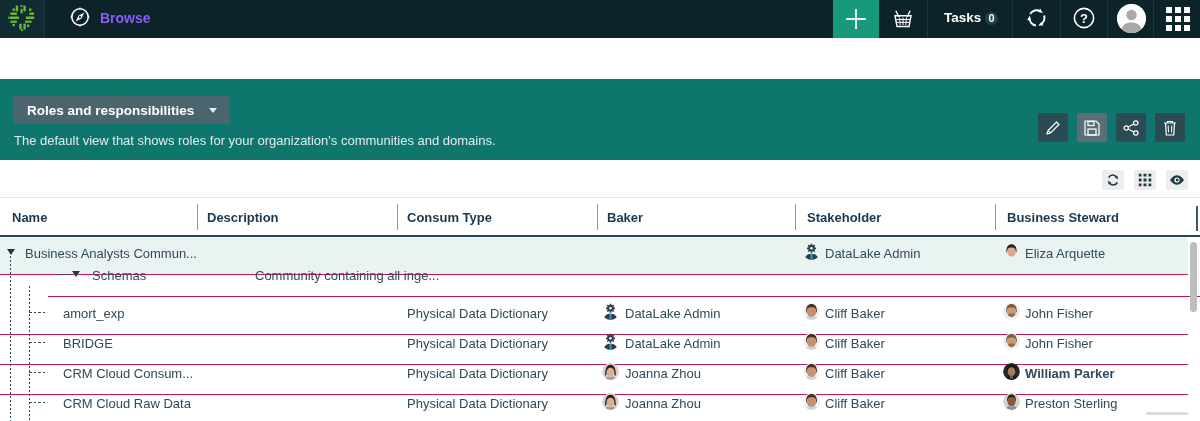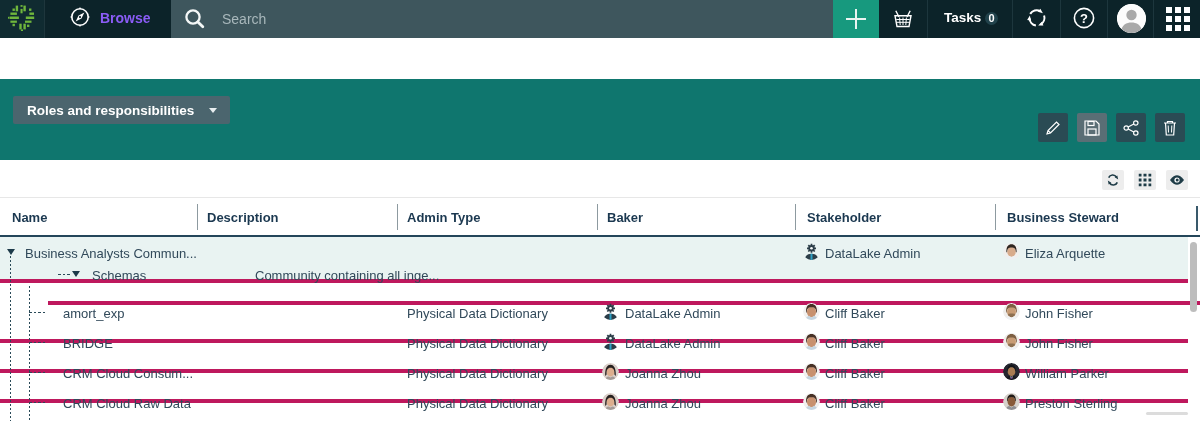--- a/index.html
+++ b/index.html
@@ -39,21 +39,21 @@
 .wbtn svg { position:absolute; left:50%; top:50%; transform:translate(-50%,-50%); }
 
 
 #thead { position:absolute; left:0; top:198px; width:1200px; height:39px; background:#fff; border-bottom:2px solid #24465a; }
 .hcell { position:absolute; top:12px; font-size:13px; font-weight:bold; color:#1b3850; }
 .hsep { position:absolute; top:6px; width:1px; height:26px; background:#8d9aa0; }
 #hsepDark { position:absolute; left:1196px; top:8px; width:2px; height:25px; background:#39596b; }
 
 
 #rows { position:absolute; left:0; top:237px; width:1200px; height:184px; background:#fff; }
-.row { position:absolute; left:0; width:1188px; height:46px; border-bottom:4px solid #be185d; }
+.row { position:absolute; left:0; width:1188px; height:38px; border-bottom:1px solid #be185d; }
 .row1bg { background:#e9f3f2; }
 .ctext { position:absolute; top:9px; font-size:13px; color:#31495a; white-space:nowrap; }
 .av { position:absolute; top:6px; width:17px; height:17px; border-radius:50%; overflow:hidden; }
 .tri { position:absolute; width:0; height:0; border-left:4.5px solid transparent; border-right:4.5px solid transparent; border-top:6px solid #1d3a4a; }
 .vdot { position:absolute; width:1px; background:repeating-linear-gradient(to bottom,#2a4a58 0,#2a4a58 2px,transparent 2px,transparent 4px); }
 .hdash { position:absolute; height:1px; background:repeating-linear-gradient(to right,#2a4a58 0,#2a4a58 2.5px,transparent 2.5px,transparent 4.5px); }
 
 
 #vthumb { position:absolute; left:1190px; top:242px; width:7px; height:70px; background:#bdbdbd; border-radius:4px; }
 #hthumb { position:absolute; left:1146px; top:412px; width:42px; height:3px; background:#dcdcdc; border-radius:2px; }
@@ -93,27 +93,20 @@
       <g transform="rotate(45 10 10)">
         <path d="M10 3.8 L12 10 L10 16.2 L8 10 Z" fill="#fff"></path>
         <circle cx="10" cy="10" r="1.1" fill="#0c2329"></circle>
       </g>
       <line x1="10" y1="0.5" x2="10" y2="2.2" stroke="#fff" stroke-width="1.2"></line>
       <line x1="10" y1="17.8" x2="10" y2="19.5" stroke="#fff" stroke-width="1.2"></line>
       <line x1="0.5" y1="10" x2="2.2" y2="10" stroke="#fff" stroke-width="1.2"></line>
       <line x1="17.8" y1="10" x2="19.5" y2="10" stroke="#fff" stroke-width="1.2"></line>
     </svg>
     <div id="browseTxt">Browse</div>
-    <div id="searchBg">
-      <svg width="22" height="22" viewBox="0 0 22 22" style="position:absolute;left:13px;top:8px;">
-        <circle cx="9" cy="9" r="6.6" fill="none" stroke="#f4f7f7" stroke-width="2.3"></circle>
-        <line x1="13.9" y1="13.9" x2="18.8" y2="18.8" stroke="#f4f7f7" stroke-width="2.8" stroke-linecap="round"></line>
-      </svg>
-      <div id="searchTxt">Search</div>
-    </div>
     <div id="plusBtn">
       <svg width="22" height="22" viewBox="0 0 22 22" style="position:absolute;left:12px;top:8px;">
         <line x1="11" y1="1" x2="11" y2="21" stroke="#e9f4f1" stroke-width="2"></line>
         <line x1="1" y1="11" x2="21" y2="11" stroke="#e9f4f1" stroke-width="2"></line>
       </svg>
     </div>
     <div class="tsep" style="left:927px;"></div>
     <div class="tsep" style="left:1012px;"></div>
     <div class="tsep" style="left:1060px;"></div>
     <div class="tsep" style="left:1107px;"></div>
@@ -166,20 +159,21 @@
       </g>
     </svg>
   </div>
 
 
   <div id="roles">
     <div id="rolesBtn">
       <div id="rolesBtnTxt">Roles and responsibilities</div>
       <div id="rolesCaret"></div>
     </div>
+    <div id="rolesDesc">The default view that shows roles for your organization's communities and domains.</div>
     <div class="dkbtn" style="left:1038px;">
       <svg width="16" height="16" viewBox="0 0 16 16">
         <path d="M2 14 L3 10.5 L11.5 2 L14 4.5 L5.5 13 Z M3 10.5 L5.5 13" fill="none" stroke="#fff" stroke-width="1.2"></path>
       </svg>
     </div>
     <div class="dkbtn" style="left:1077px; background:#5a6e75;">
       <svg width="16" height="16" viewBox="0 0 16 16">
         <path d="M1 1 L12 1 L15 4 L15 15 L1 15 Z" fill="none" stroke="#fff" stroke-width="1.2"></path>
         <rect x="4" y="1.5" width="6" height="4" fill="none" stroke="#fff" stroke-width="1.2"></rect>
         <rect x="4" y="9" width="8" height="6" fill="none" stroke="#fff" stroke-width="1.2"></rect>
@@ -236,21 +230,21 @@
         <path d="M0.5 5.5 C3 1.8 5.5 0.8 7.5 0.8 C9.5 0.8 12 1.8 14.5 5.5 C12 9.2 9.5 10.2 7.5 10.2 C5.5 10.2 3 9.2 0.5 5.5 Z" fill="#1f3c47"></path>
         <circle cx="7.5" cy="5.5" r="2.6" fill="#fff"></circle>
         <circle cx="7.7" cy="5.6" r="1.5" fill="#1f3c47"></circle>
       </svg>
     </div>
   </div>
 
   <div id="thead">
     <div class="hcell" style="left:12px;">Name</div>
     <div class="hcell" style="left:207px;">Description</div>
-    <div class="hcell" style="left:407px;">Admin Type</div>
+    <div class="hcell" style="left:407px;">Consum Type</div>
     <div class="hcell" style="left:607px;">Baker</div>
     <div class="hcell" style="left:807px;">Stakeholder</div>
     <div class="hcell" style="left:1007px;">Business Steward</div>
     <div class="hsep" style="left:197px;"></div>
     <div class="hsep" style="left:397px;"></div>
     <div class="hsep" style="left:597px;"></div>
     <div class="hsep" style="left:795px;"></div>
     <div class="hsep" style="left:995px;"></div>
     <div id="hsepDark"></div>
   </div>
@@ -376,21 +370,21 @@
           <use href="#avJoanna"></use>
         </svg>
       <div class="ctext" style="left:625px;">Joanna Zhou</div>
       <svg class="av" style="left:803px;" width="17" height="17" viewBox="0 0 17 17">
           <use href="#avCliff"></use>
         </svg>
       <div class="ctext" style="left:825px;">Cliff Baker</div>
       <svg class="av" style="left:1003px;" width="17" height="17" viewBox="0 0 17 17">
           <use href="#avWilliam"></use>
         </svg>
-      <div class="ctext" style="left:1025px;">William Parker</div>
+      <div class="ctext" style="left:1025px;font-weight:bold;">William Parker</div>
     </div>
 
     <div class="row" style="top:150px;">
       <div class="hdash" style="left:29px; top:15px; width:18px;"></div>
       <div class="ctext" style="left:63px;">CRM Cloud Raw Data</div>
       <div class="ctext" style="left:407px;">Physical Data Dictionary</div>
       <svg class="av" style="left:602px;" width="17" height="17" viewBox="0 0 17 17">
           <use href="#avJoanna"></use>
         </svg>
       <div class="ctext" style="left:625px;">Joanna Zhou</div>

